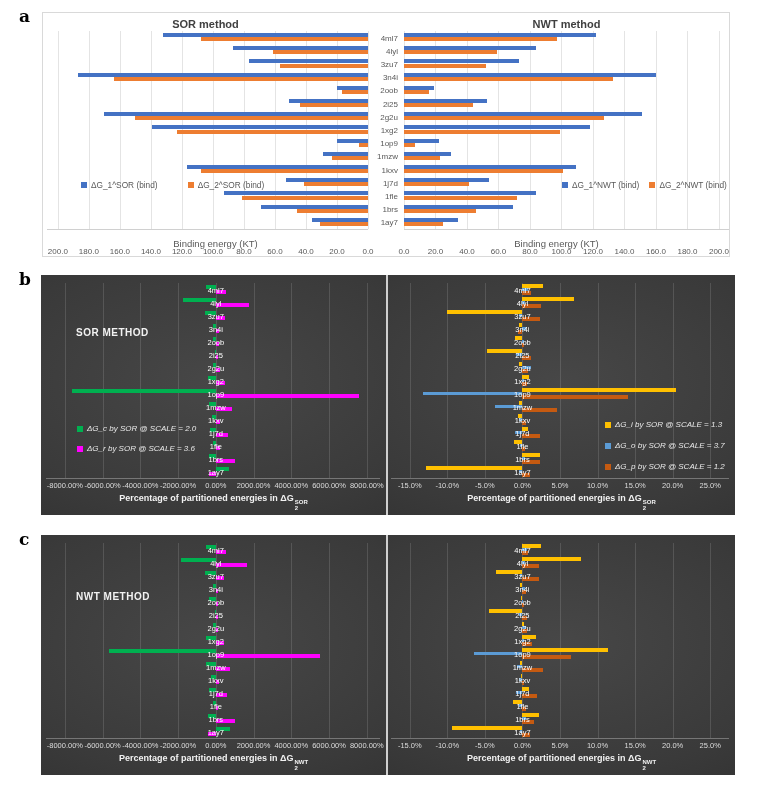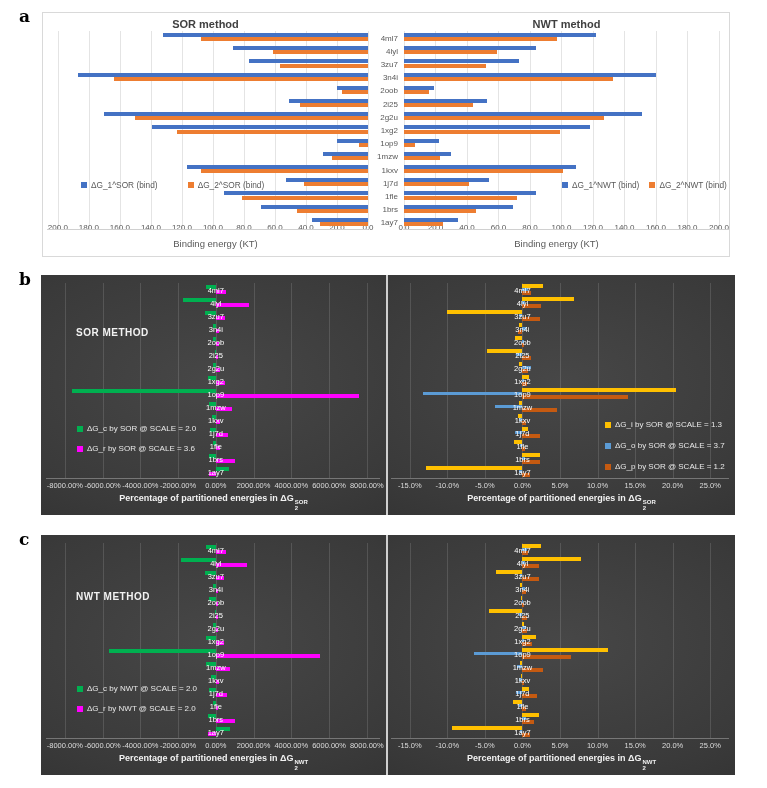--- a/index.html
+++ b/index.html
@@ -22,28 +22,28 @@
   .dark-sub{position:relative;height:240px;overflow:hidden;
     background:radial-gradient(ellipse 120% 100% at 50% 45%, #474747 0%, #3a3a3a 55%, #2b2b2b 100%);}
   .dark-sub.lft{width:345px;} .dark-sub.rgt{width:347px;}
   .divider{width:2px;background:#CFCFCF;}
   
   .grid{position:absolute;width:1px;}
   .ga{background:#E4E4E4;} .gd{background:rgba(255,255,255,0.13);}
   .axline{position:absolute;height:1px;}
   .axa{background:#D0D0D0;} .axd{background:rgba(255,255,255,0.30);}
   .tick{position:absolute;transform:translateX(-50%);white-space:nowrap;}
-  .ta{font-size:8px;color:#595959;} .td{font-size:7.5px;color:#DCDCDC;}
+  .ta{font-size:8px;color:#595959;margin-top:24px;} .td{font-size:7.5px;color:#DCDCDC;}
   .bar{position:absolute;}
   .dcat{position:absolute;transform:translate(-50%,-50%);font-size:7.5px;color:#FFFFFF;z-index:3;white-space:nowrap;}
   .inplot-title{position:absolute;font-weight:bold;font-size:10px;letter-spacing:0.5px;color:#F2F2F2;white-space:nowrap;}
   .legend{position:absolute;display:flex;}
   .legend .li{display:flex;align-items:center;white-space:nowrap;}
   .legend .mk{display:inline-block;width:6px;height:6px;margin-right:4px;flex:0 0 auto;}
-  .la{color:#595959;font-size:8.3px;} .ld{color:#E8E8E8;font-size:8px;}
+  .la{color:#595959;font-size:8.3px;} .ld{color:#E8E8E8;font-size:8px;font-style:italic;}
   .dark-xlabel{position:absolute;left:0;right:0;text-align:center;font-weight:bold;font-size:9px;color:#F2F2F2;}
   .dgstack{display:inline-flex;flex-direction:column;line-height:1;font-size:6px;vertical-align:-3px;margin-left:1px;text-align:left;}
 </style>
 </head>
 <body>
 
 <div class="page">
 
   <div class="panel-letter" style="top:6px;">a</div>
 
@@ -449,30 +449,20 @@
         <div class="dcat" style="left: 174.831px; top: 92.5px;">2g2u</div>
         <div class="dcat" style="left: 174.831px; top: 105.5px;">1xg2</div>
         <div class="dcat" style="left: 174.831px; top: 118.5px;">1op9</div>
         <div class="dcat" style="left: 174.831px; top: 131.5px;">1mzw</div>
         <div class="dcat" style="left: 174.831px; top: 144.5px;">1kxv</div>
         <div class="dcat" style="left: 174.831px; top: 157.5px;">1j7d</div>
         <div class="dcat" style="left: 174.831px; top: 170.5px;">1fle</div>
         <div class="dcat" style="left: 174.831px; top: 183.5px;">1brs</div>
         <div class="dcat" style="left: 174.831px; top: 196.5px;">1ay7</div>
         <div class="inplot-title" style="left: 35px; top: 56px;">NWT METHOD</div>
-        <div class="legend ld" style="left: 36px; top: 149px; flex-direction: column; gap: 11px;">
-          <div class="li">
-            <span class="mk" style="background: rgb(0, 176, 80);"></span>
-            <span>ΔG_c by NWT @ SCALE = 2.0</span>
-          </div>
-          <div class="li">
-            <span class="mk" style="background: rgb(255, 0, 255);"></span>
-            <span>ΔG_r by NWT @ SCALE = 2.0</span>
-          </div>
-        </div>
         <div class="dark-xlabel" style="top: 218px;"><span>Percentage of partitioned energies in ΔG</span><span class="dgstack">
             <span>NWT</span>
             <span>2</span>
           </span></div>
       </div>
     <div class="divider"></div>
     <div class="dark-sub rgt" id="ch5">
         <div class="grid gd" style="left: 21.7778px; top: 8px; height: 195px;"></div>
         <div class="tick td" style="left: 21.7778px; top: 206px;">-15.0%</div>
         <div class="grid gd" style="left: 59.3333px; top: 8px; height: 195px;"></div>

